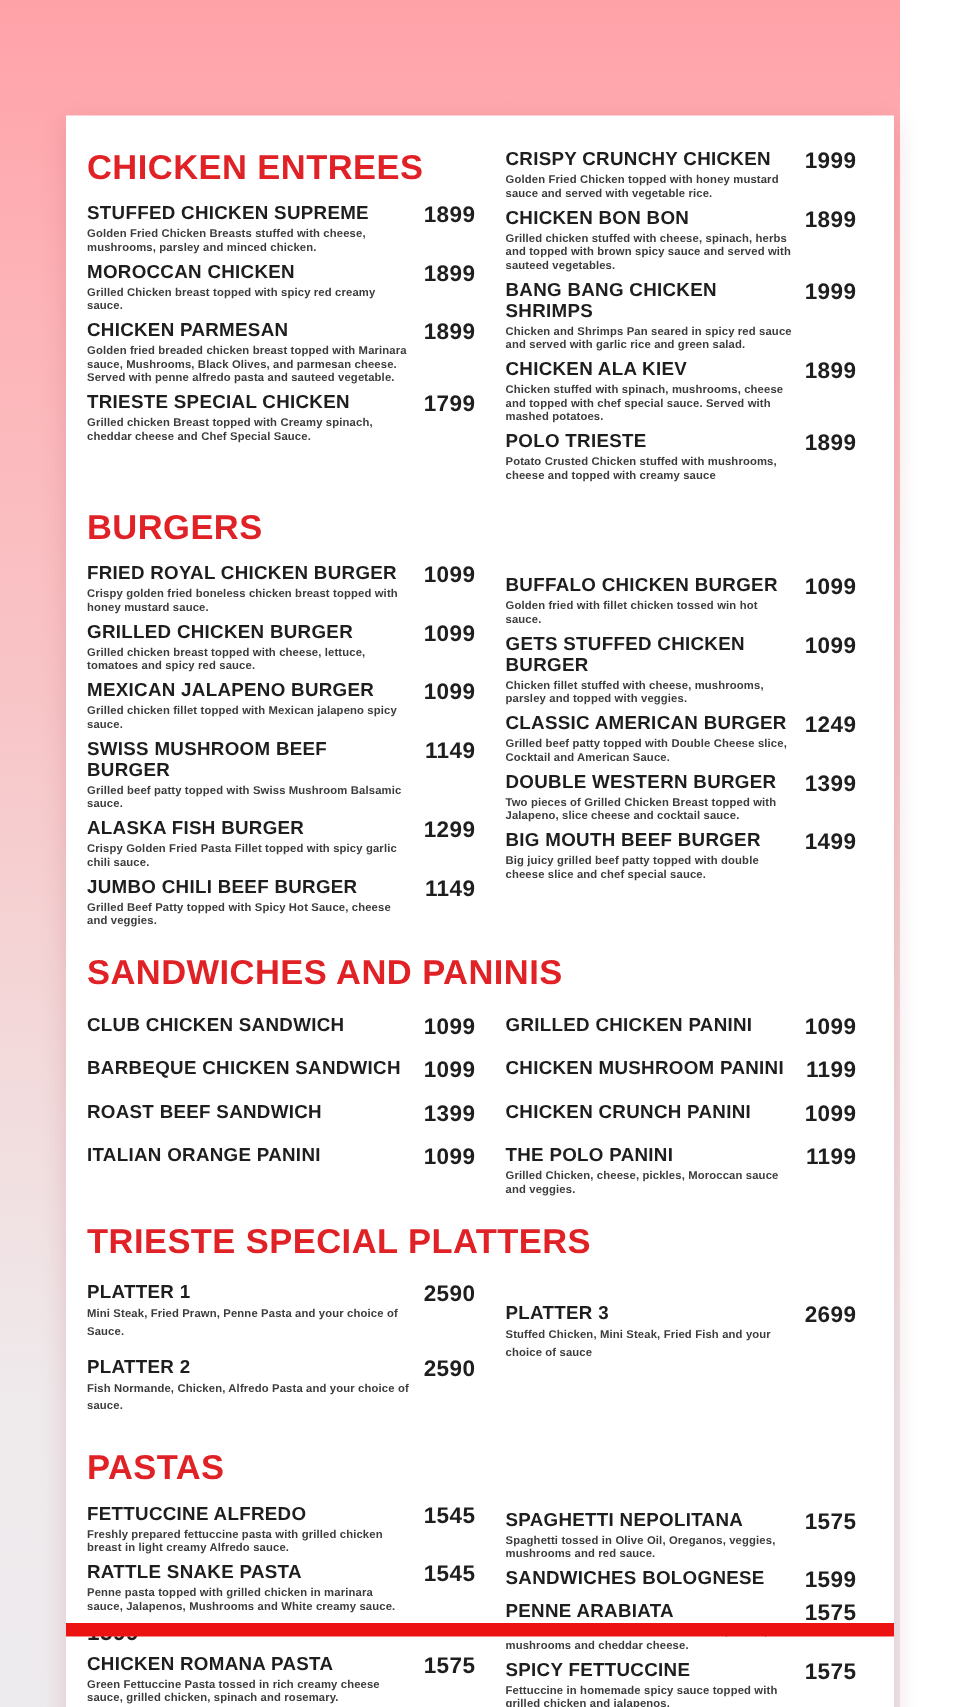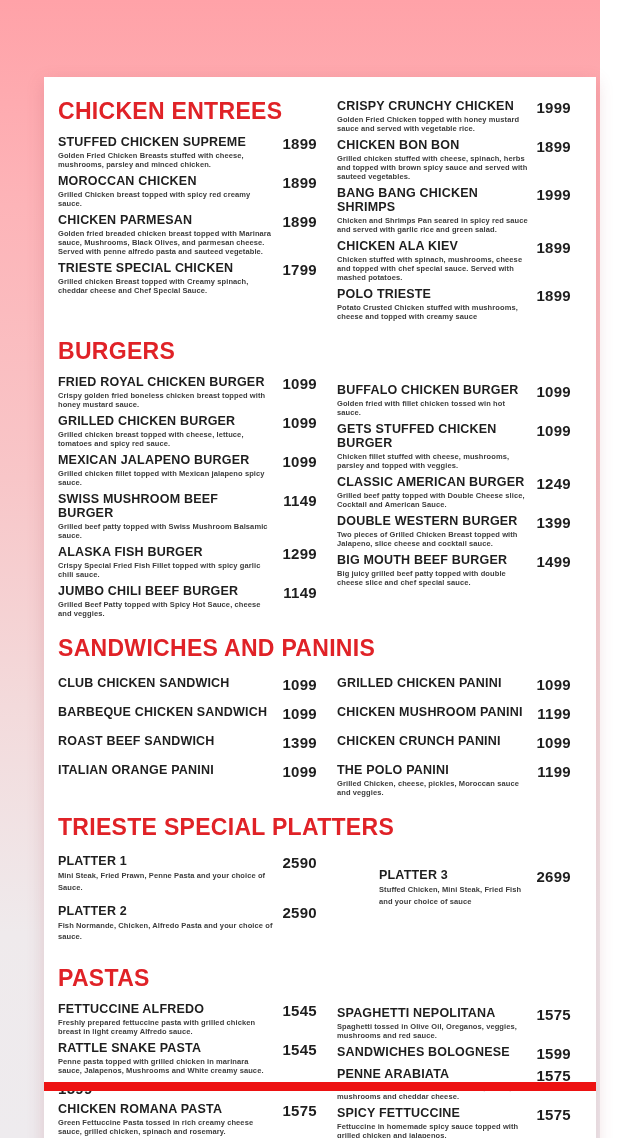--- a/index.html
+++ b/index.html
@@ -53,21 +53,21 @@
   .cols {
     display: grid;
     grid-template-columns: 259px 234px;
     column-gap: 20px;
     align-items: start;
   }
   .col { min-width: 0; }
   
   [data-section="burgers"] .col-2 { padding-top: 44px; }
   [data-section="pastas"] .col-2 { padding-top: 40px; }
-  [data-section="trieste-special-platters"] .col-2 { padding-top: 14px; margin-left: 42px; }
+  [data-section="trieste-special-platters"] .col-2 { padding-top: 14px; }
   .item {
     display: flex;
     align-items: flex-start;
     margin-bottom: 5px;
   }
   .item-text { flex: 1 1 auto; padding-right: 8px; min-width: 0; }
   .item-name {
     font-size: 12.5px;
     line-height: 1.12;
     font-weight: 700;
@@ -201,21 +201,21 @@
               <div class="item">
                 <div class="item-text">
                   <div class="item-name">SWISS MUSHROOM BEEF BURGER</div>
                   <div class="item-desc">Grilled beef patty topped with Swiss Mushroom Balsamic sauce.</div>
                 </div>
                 <div class="item-price">1149</div>
               </div>
               <div class="item">
                 <div class="item-text">
                   <div class="item-name">ALASKA FISH BURGER</div>
-                  <div class="item-desc">Crispy Special Fried Fish Fillet topped with spicy garlic chili sauce.</div>
+                  <div class="item-desc">Crispy Golden Fried Pasta Fillet topped with spicy garlic chili sauce.</div>
                 </div>
                 <div class="item-price">1299</div>
               </div>
               <div class="item">
                 <div class="item-text">
                   <div class="item-name">JUMBO CHILI BEEF BURGER</div>
                   <div class="item-desc">Grilled Beef Patty topped with Spicy Hot Sauce, cheese and veggies.</div>
                 </div>
                 <div class="item-price">1149</div>
               </div>

